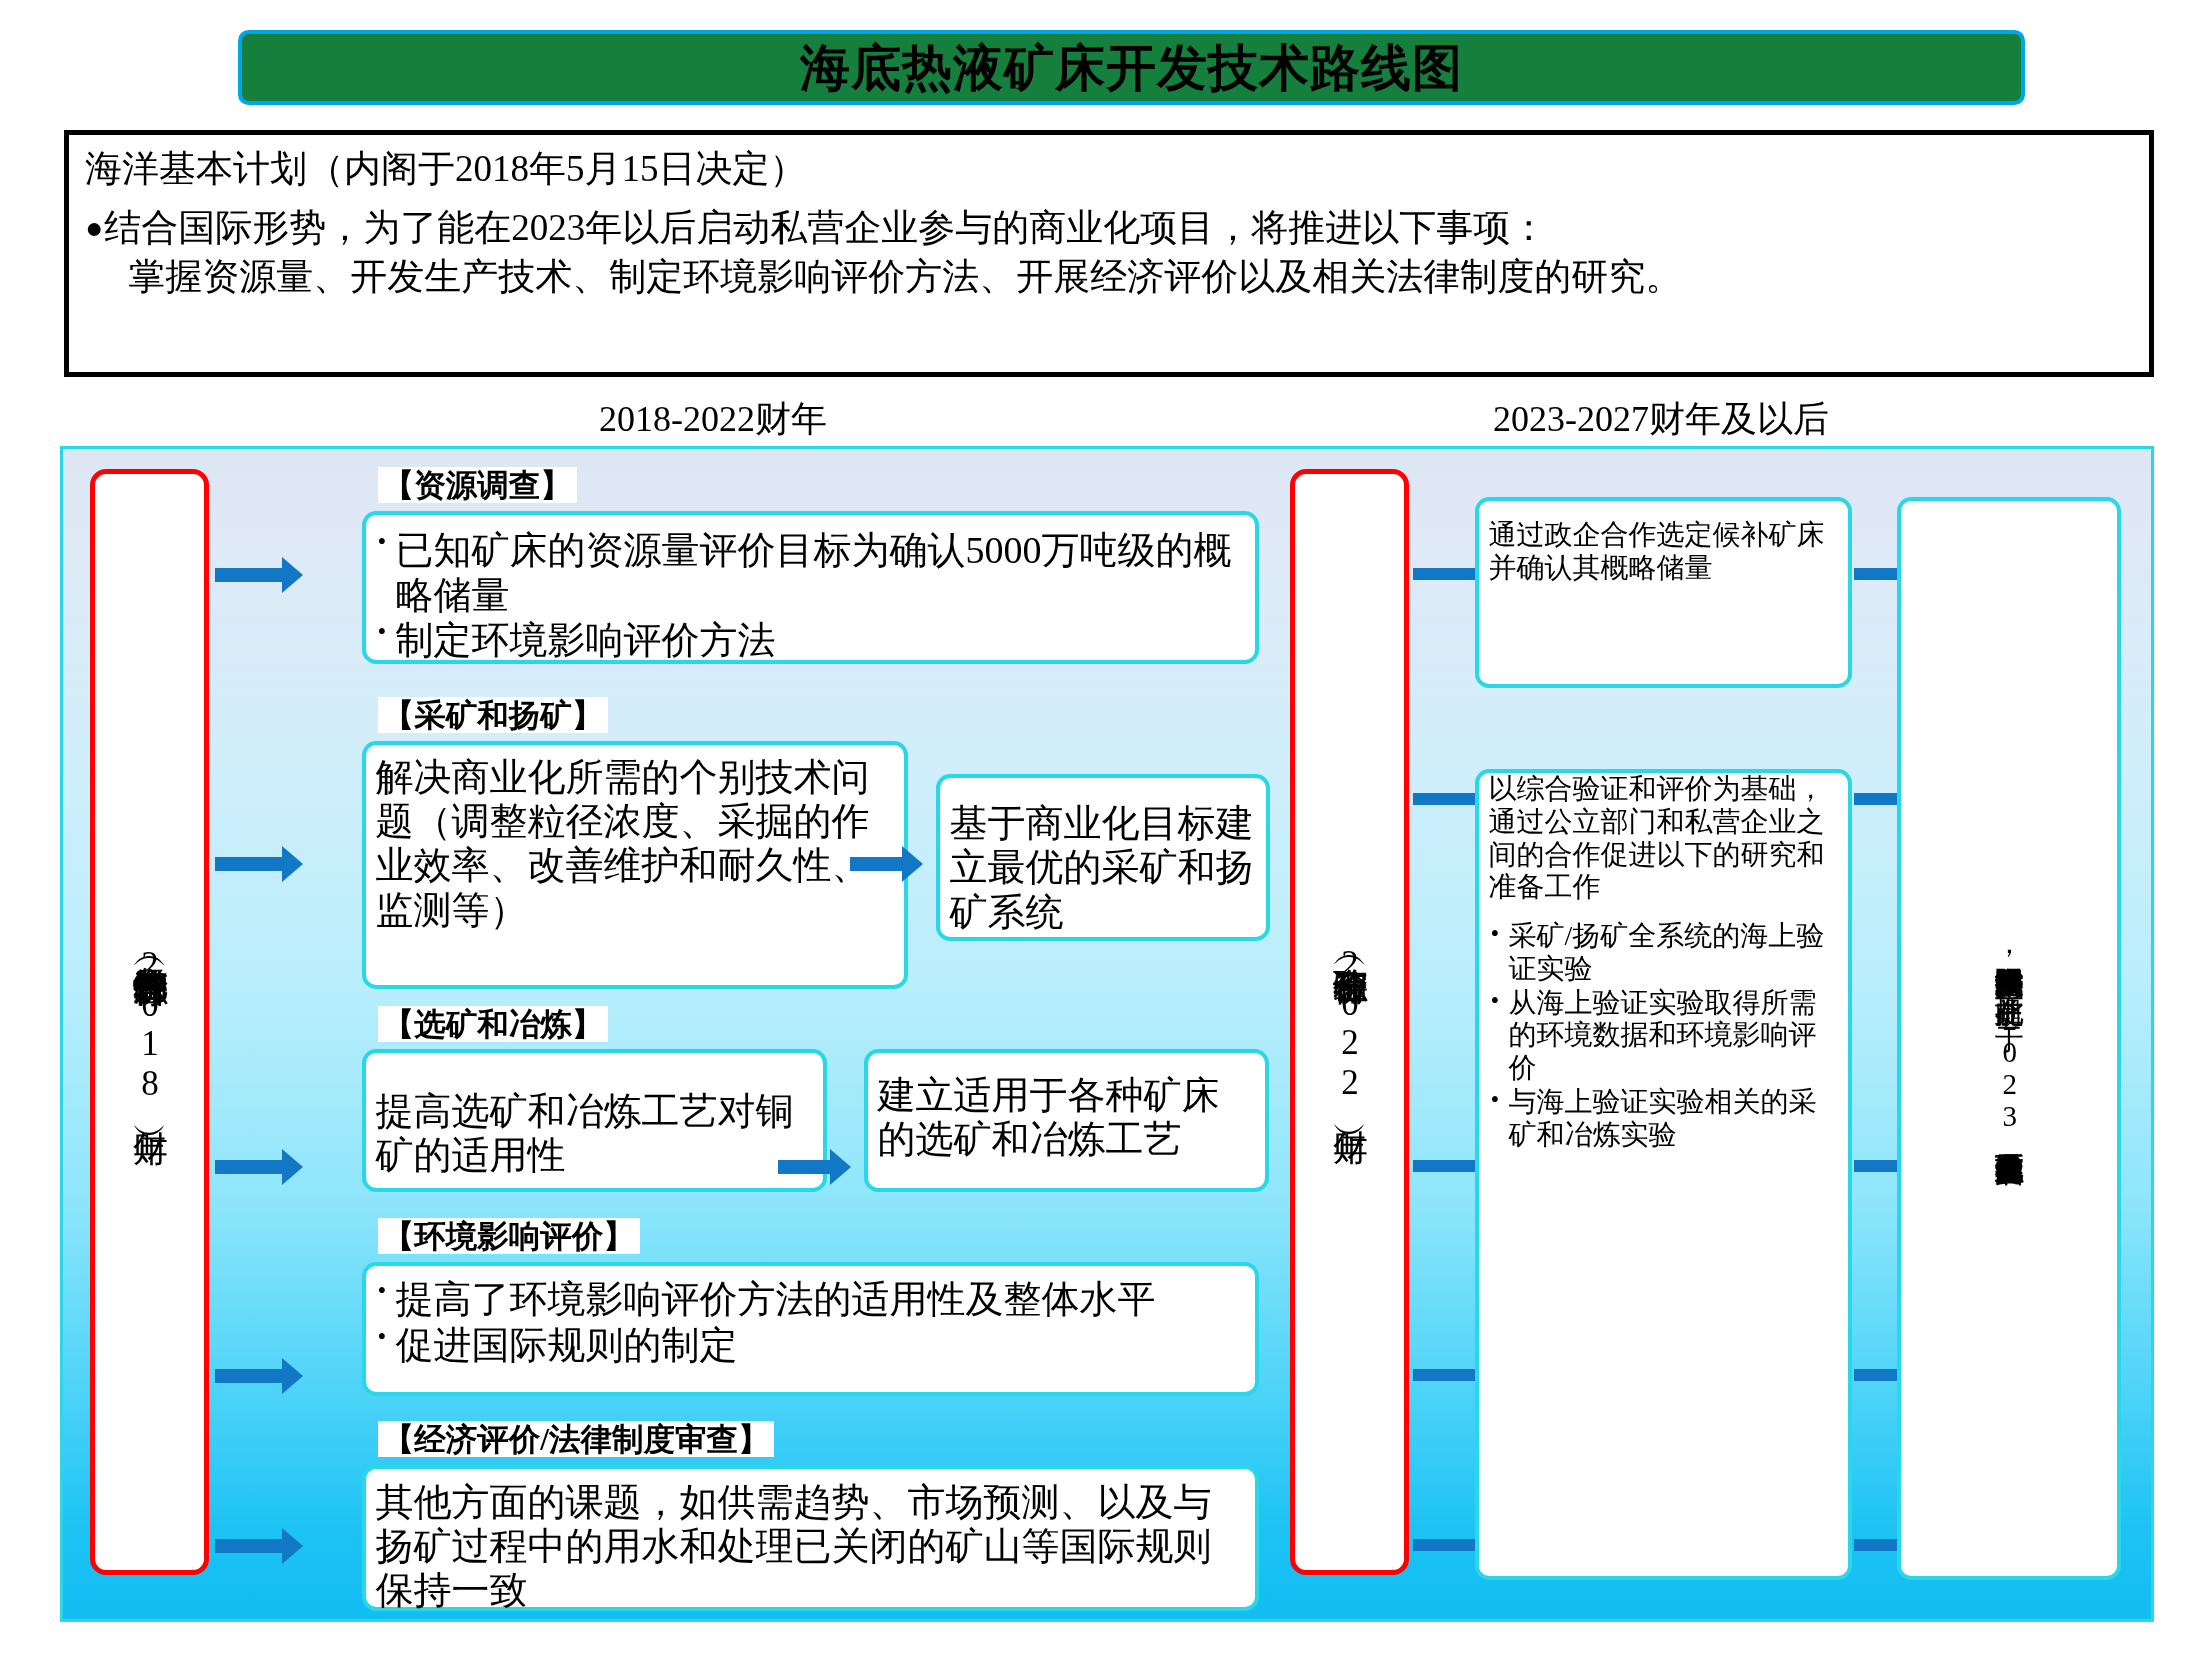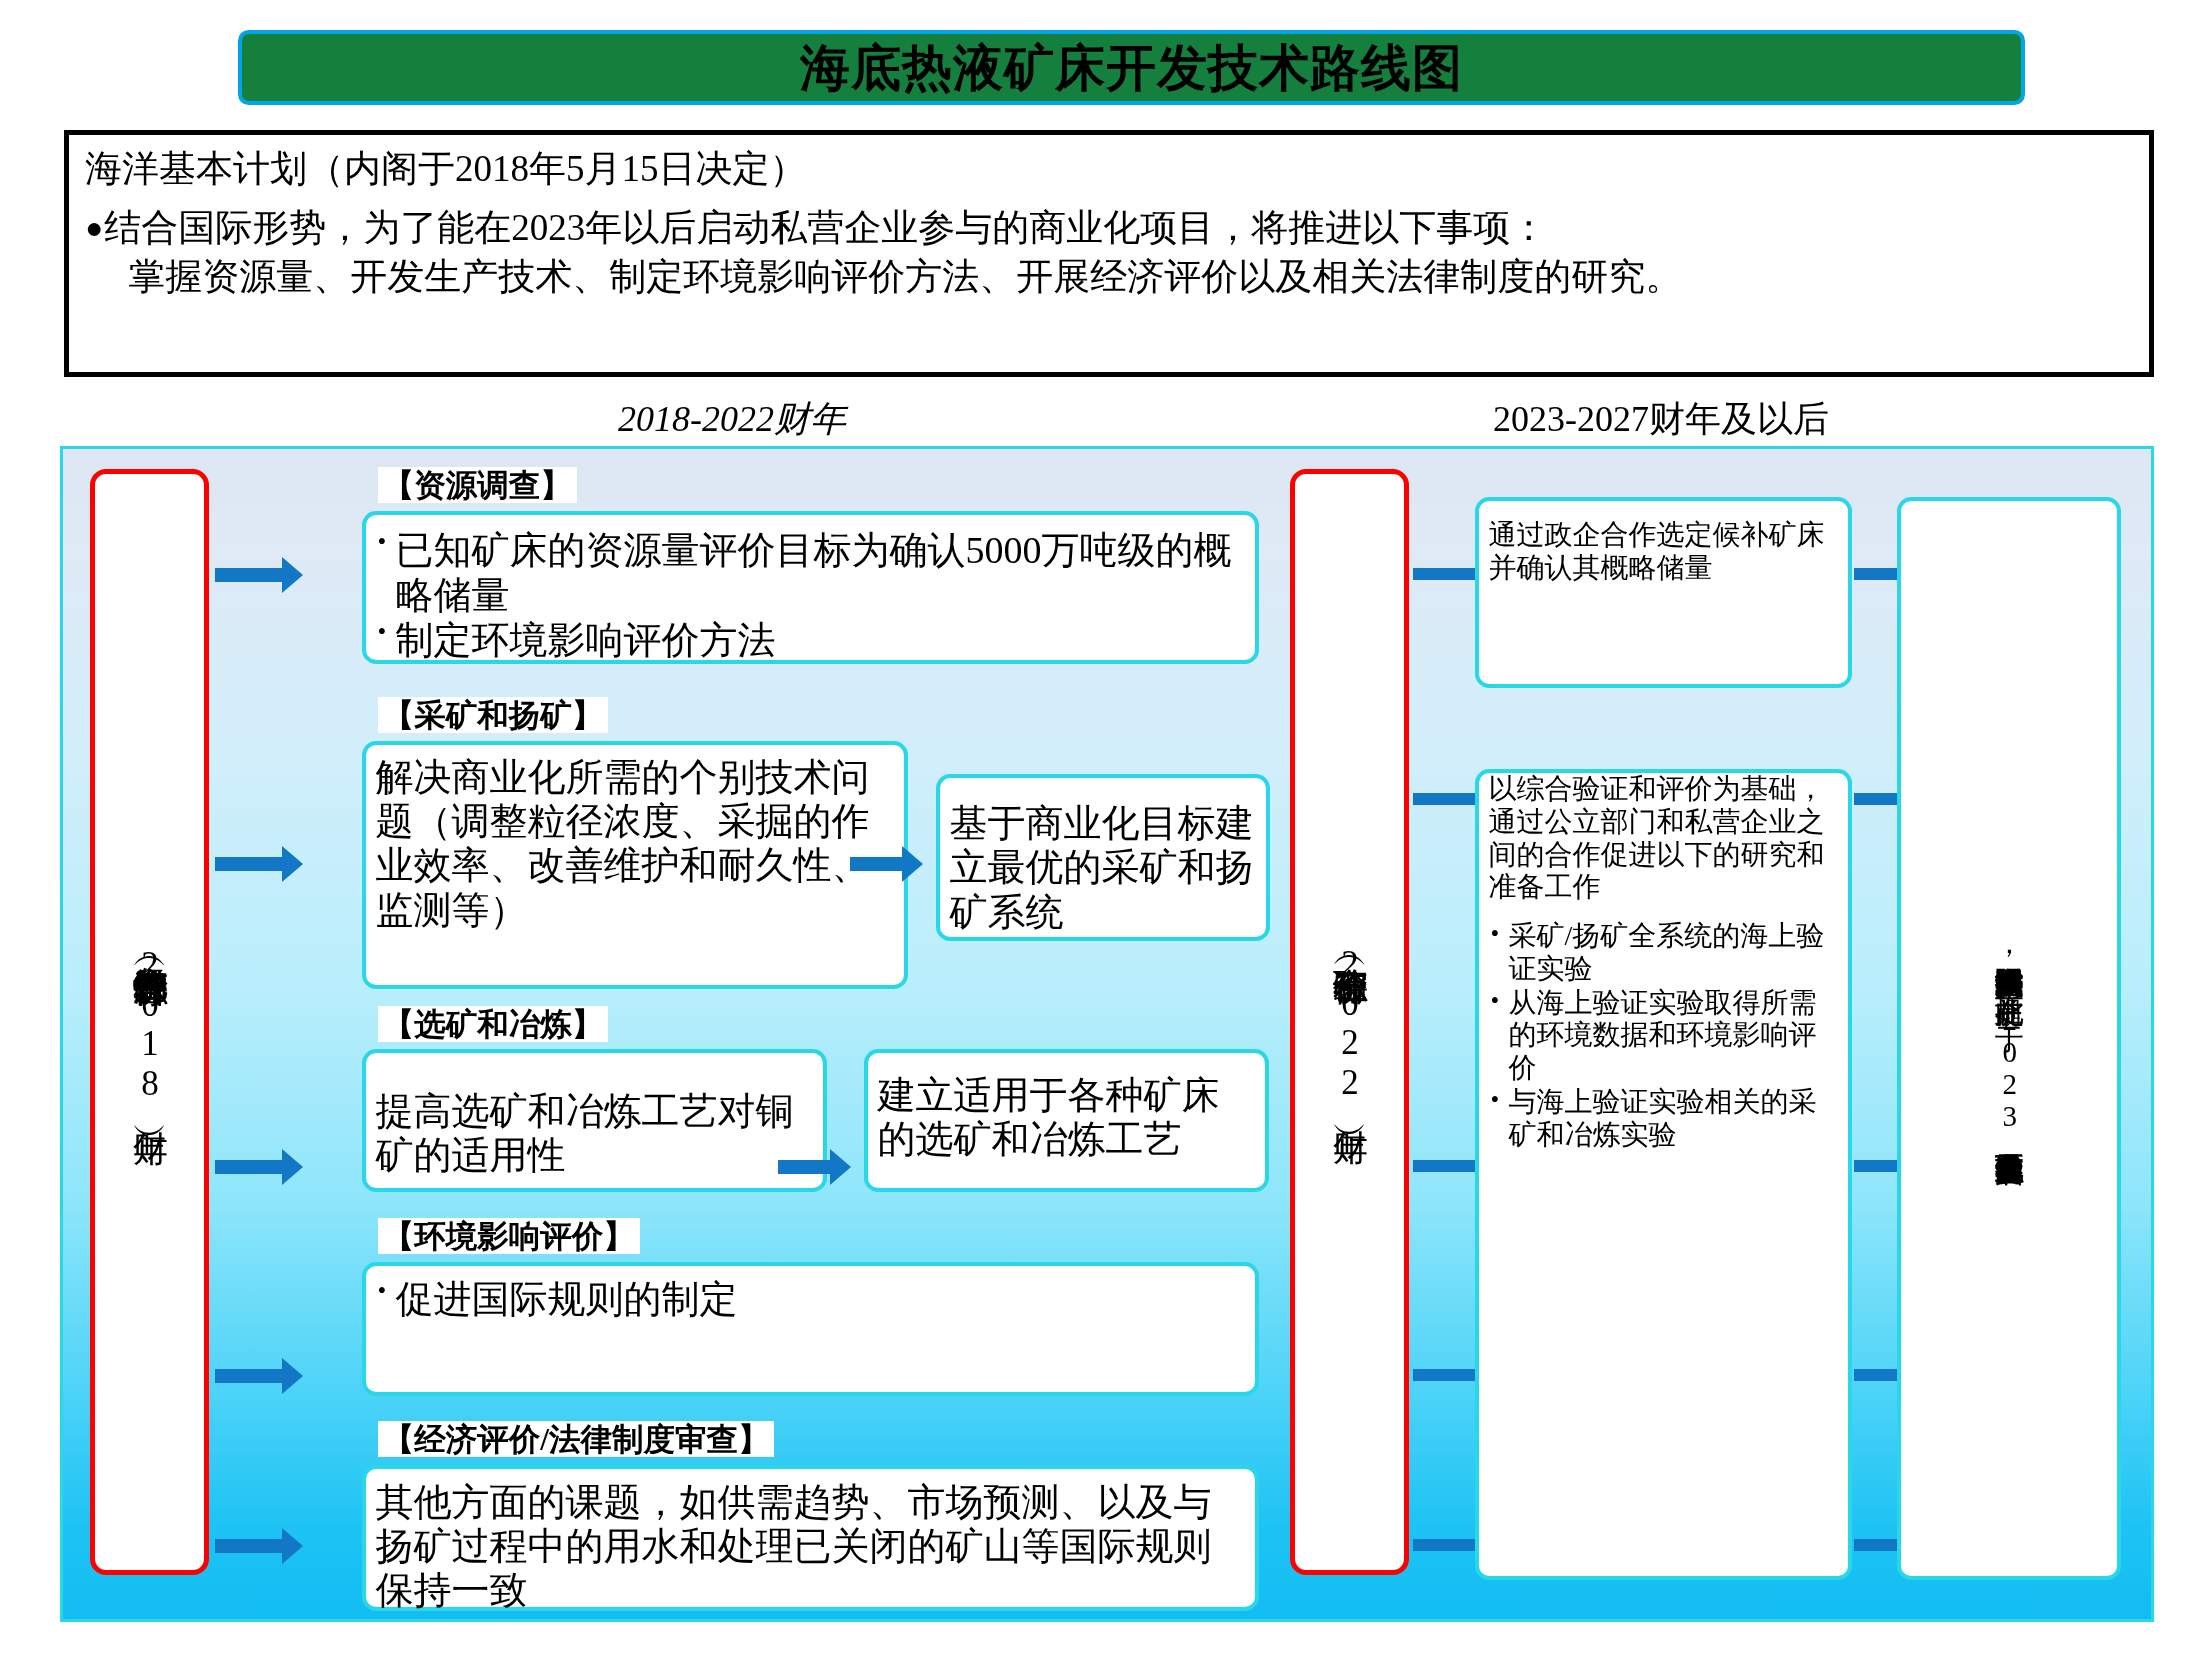--- a/index.html
+++ b/index.html
@@ -24,21 +24,21 @@
     padding:10.5px 16px 0 16px;
   }
   #plan-title{font-size:37px;line-height:1.25;white-space:nowrap;}
   #plan-bullet-row{display:flex;margin-top:12.4px;}
   #plan-bullet-dot{font-size:30px;line-height:1.0;padding-top:8.6px;margin-right:1px;}
   #plan-bullet-text{font-size:37px;line-height:1.32;}
   #plan-bullet-text .l2{display:block;padding-left:24px;}
 
   
   .era{position:absolute;font-size:36px;white-space:nowrap;}
-  #era-left{left:618px;top:395px;font-style:italic;}
+  #era-left{left:599px;top:395px;}
   #era-right{left:1493px;top:395px;}
 
   
   #panel{
     position:absolute;left:60px;top:446px;width:2094px;height:1176px;
     border:3.8px solid #28d7e8;box-sizing:border-box;
     background:linear-gradient(180deg,#dde6f3 0%,#dfeaf6 8%,#d2eefb 26%,#b9eefc 46%,#8fe6fb 64%,#4fd4f8 80%,#1ec3f4 92%,#12bdf2 100%);
   }
 
   
@@ -133,20 +133,21 @@
     <div class="bodytext">提高选矿和冶炼工艺对铜矿的适用性</div>
   </div>
   <div class="arrow" style="left:715px;top:711px;width:57px;"></div>
   <div class="cyanbox" style="left:801px;top:600px;width:405px;height:143px;padding-top:20px;">
     <div class="bodytext">建立适用于各种矿床的选矿和冶炼工艺</div>
   </div>
 
   <div class="cat-label" style="left:315px;top:769px;">【环境影响评价】</div>
   <div class="cyanbox" style="left:299px;top:813px;width:897px;height:134px;padding-top:11.4px;">
     <ul class="bl bodytext">
+      <li>提高了环境影响评价方法的适用性及整体水平</li>
       <li>促进国际规则的制定</li>
     </ul>
   </div>
 
   <div class="cat-label" style="left:315px;top:972px;">【经济评价/法律制度审查】</div>
   <div class="cyanbox" style="left:299px;top:1016px;width:897px;height:146px;padding-top:10.5px;">
     <div class="bodytext">其他方面的课题，如供需趋势、市场预测、以及与扬矿过程中的用水和处理已关闭的矿山等国际规则保持一致</div>
   </div>
 
   <div class="redbox" style="left:1227px;top:20px;width:119px;height:1106px;">

